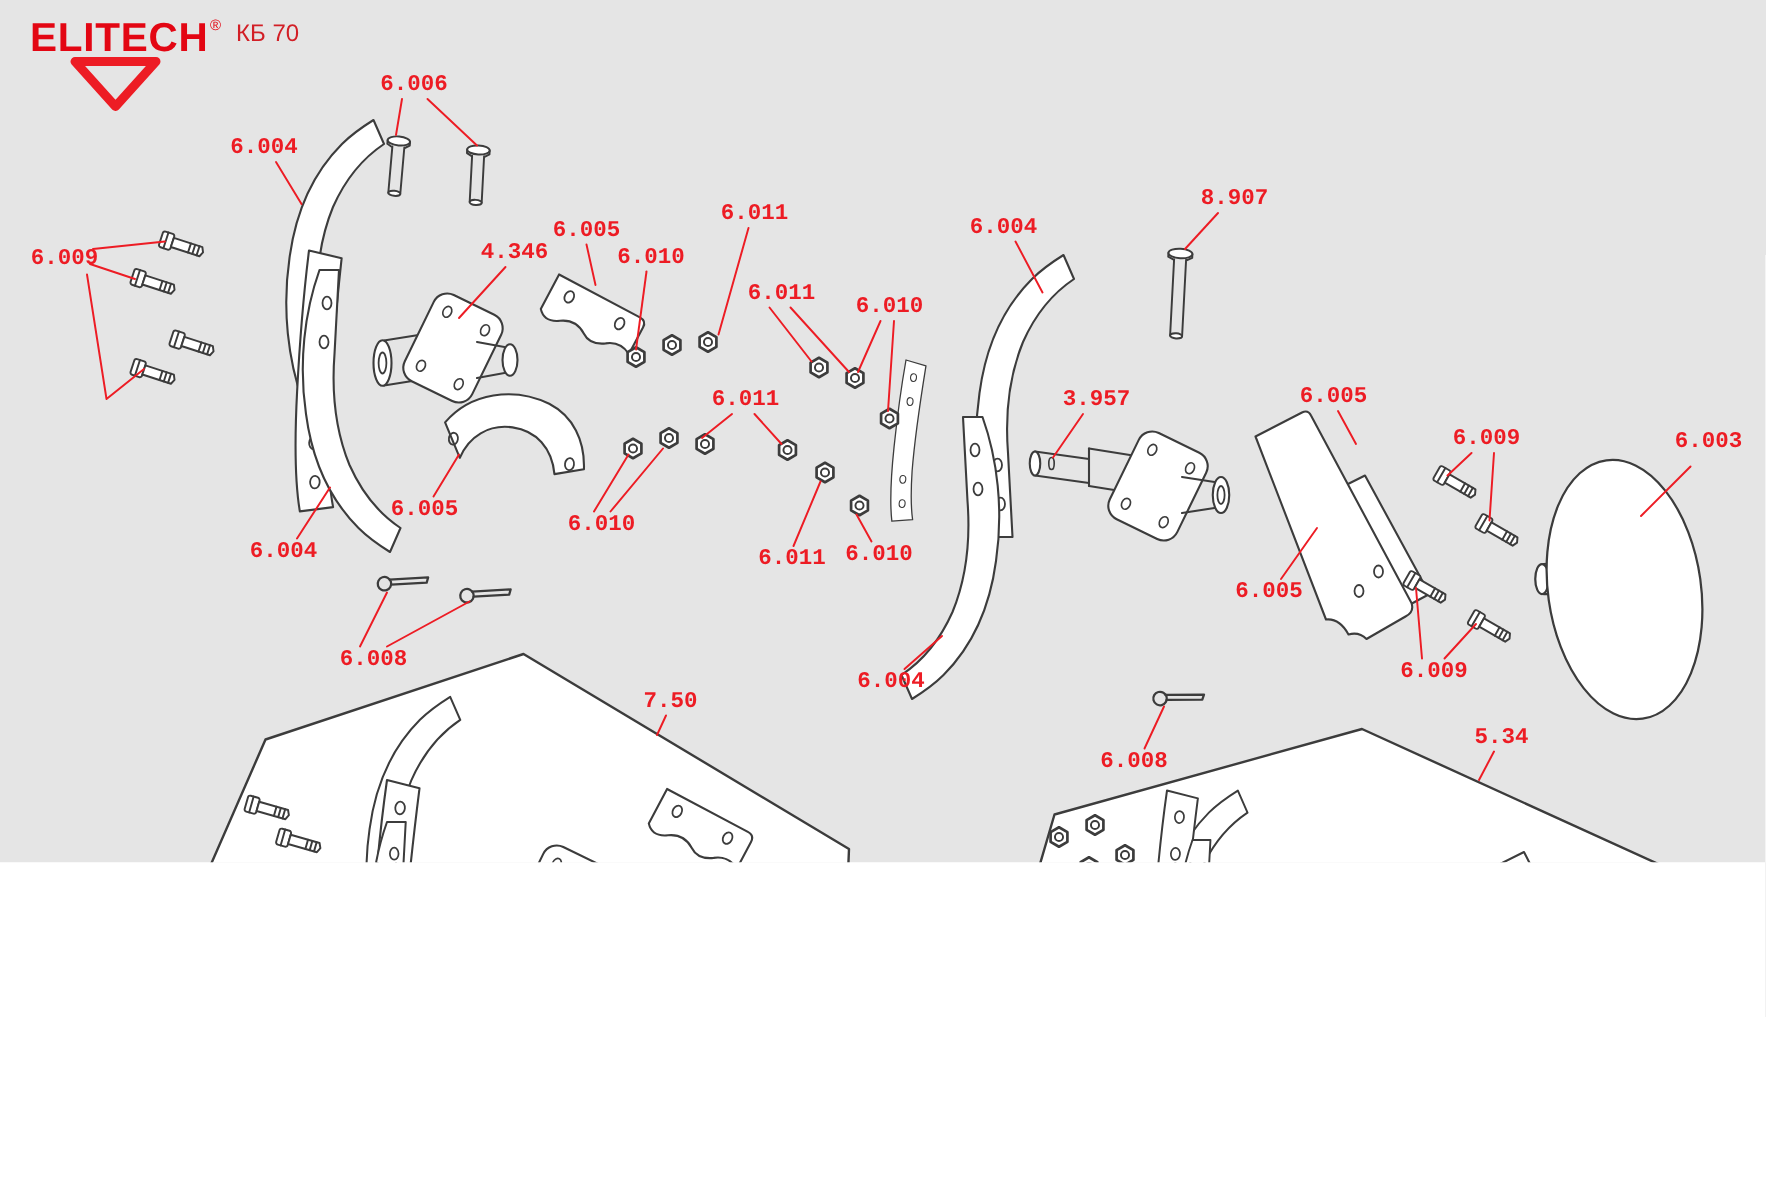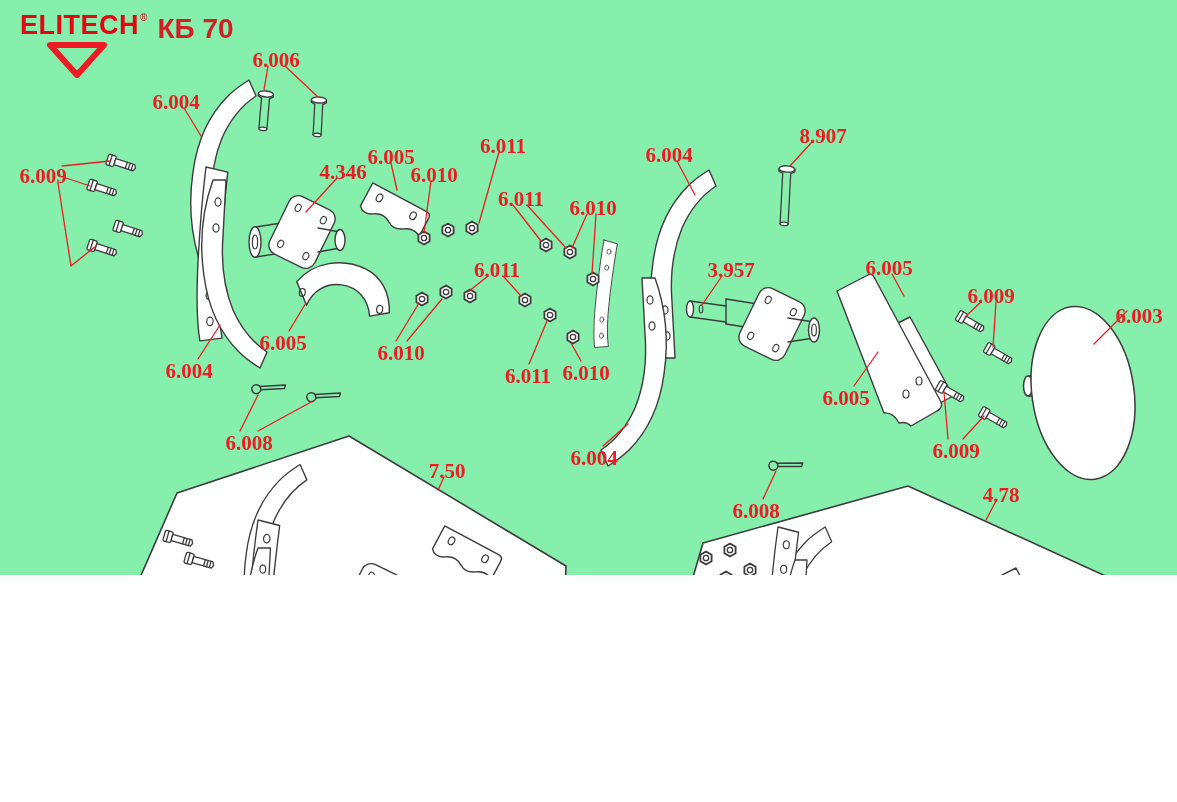--- a/index.html
+++ b/index.html
@@ -1,29 +1,29 @@
 <!DOCTYPE html>
 <html><head>
 <meta charset="utf-8">
 <style>
   * { margin:0; padding:0; box-sizing:border-box; }
   html,body { background:#fff; }
   body { font-family:"Liberation Sans", sans-serif; }
-  .stage { position:relative; width:1177px; height:575px; background:#86efac; overflow:hidden; }
+  .stage { position:relative; width:1177px; height:575px; background:#e5e5e5; overflow:hidden; }
   .diagram-svg { position:absolute; left:0; top:0; }
   .part-label {
     position:absolute; transform:translateX(-50%);
-    color:#ed1c24; font-weight:bold; font-size:21px; white-space:nowrap;
-    font-family:Liberation Serif, serif;
+    color:#ed1c24; font-weight:bold; font-size:15px; white-space:nowrap;
+    font-family:Liberation Mono, monospace;
   }
   .logo { position:absolute; left:20px; top:12px; }
   .logo-line { display:flex; align-items:flex-start; }
   .brand { color:#e30613; font-weight:800; font-size:27px; letter-spacing:.5px; line-height:1; }
   .reg { color:#e30613; font-size:10px; line-height:1; margin:1px 2px 0 1px; }
-  .model { color:#d21f26; font-weight:bold; font-size:28px; line-height:1; margin:3px 10px 0 8px; }
+  .model { color:#d21f26; font-weight:normal; font-size:16px; line-height:1; margin:3px 10px 0 8px; }
   .logo-tri { display:block; margin:-1px 0 0 26px; }
 </style>
 </head>
 <body>
 
 <div class="stage">
 
 <svg class="diagram-svg" width="1177" height="802" viewBox="0 0 1177 802" stroke-linejoin="round" stroke-linecap="round">
   <defs>
     <g id="nut">
@@ -294,27 +294,27 @@
 <div class="part-label" style="left:434px;top:163px">6.010</div>
 <div class="part-label" style="left:503px;top:134px">6.011</div>
 <div class="part-label" style="left:521px;top:187px">6.011</div>
 <div class="part-label" style="left:593px;top:196px">6.010</div>
 <div class="part-label" style="left:669px;top:143px">6.004</div>
 <div class="part-label" style="left:823px;top:124px">8.907</div>
 <div class="part-label" style="left:497px;top:258px">6.011</div>
 <div class="part-label" style="left:731px;top:258px">3.957</div>
 <div class="part-label" style="left:889px;top:256px">6.005</div>
 <div class="part-label" style="left:991px;top:284px">6.009</div>
-<div class="part-label" style="left:1139px;top:304px">6.003</div>
+<div class="part-label" style="left:1139px;top:286px">6.003</div>
 <div class="part-label" style="left:283px;top:331px">6.005</div>
 <div class="part-label" style="left:401px;top:341px">6.010</div>
 <div class="part-label" style="left:528px;top:364px">6.011</div>
 <div class="part-label" style="left:586px;top:361px">6.010</div>
 <div class="part-label" style="left:189px;top:359px">6.004</div>
 <div class="part-label" style="left:846px;top:386px">6.005</div>
 <div class="part-label" style="left:249px;top:431px">6.008</div>
 <div class="part-label" style="left:594px;top:446px">6.004</div>
 <div class="part-label" style="left:447px;top:459px">7.50</div>
 <div class="part-label" style="left:756px;top:499px">6.008</div>
-<div class="part-label" style="left:1001px;top:483px">4.78</div>
+<div class="part-label" style="left:1001px;top:483px">5.34</div>
 <div class="part-label" style="left:956px;top:439px">6.009</div>
 
 </div>
 
 </body></html>

